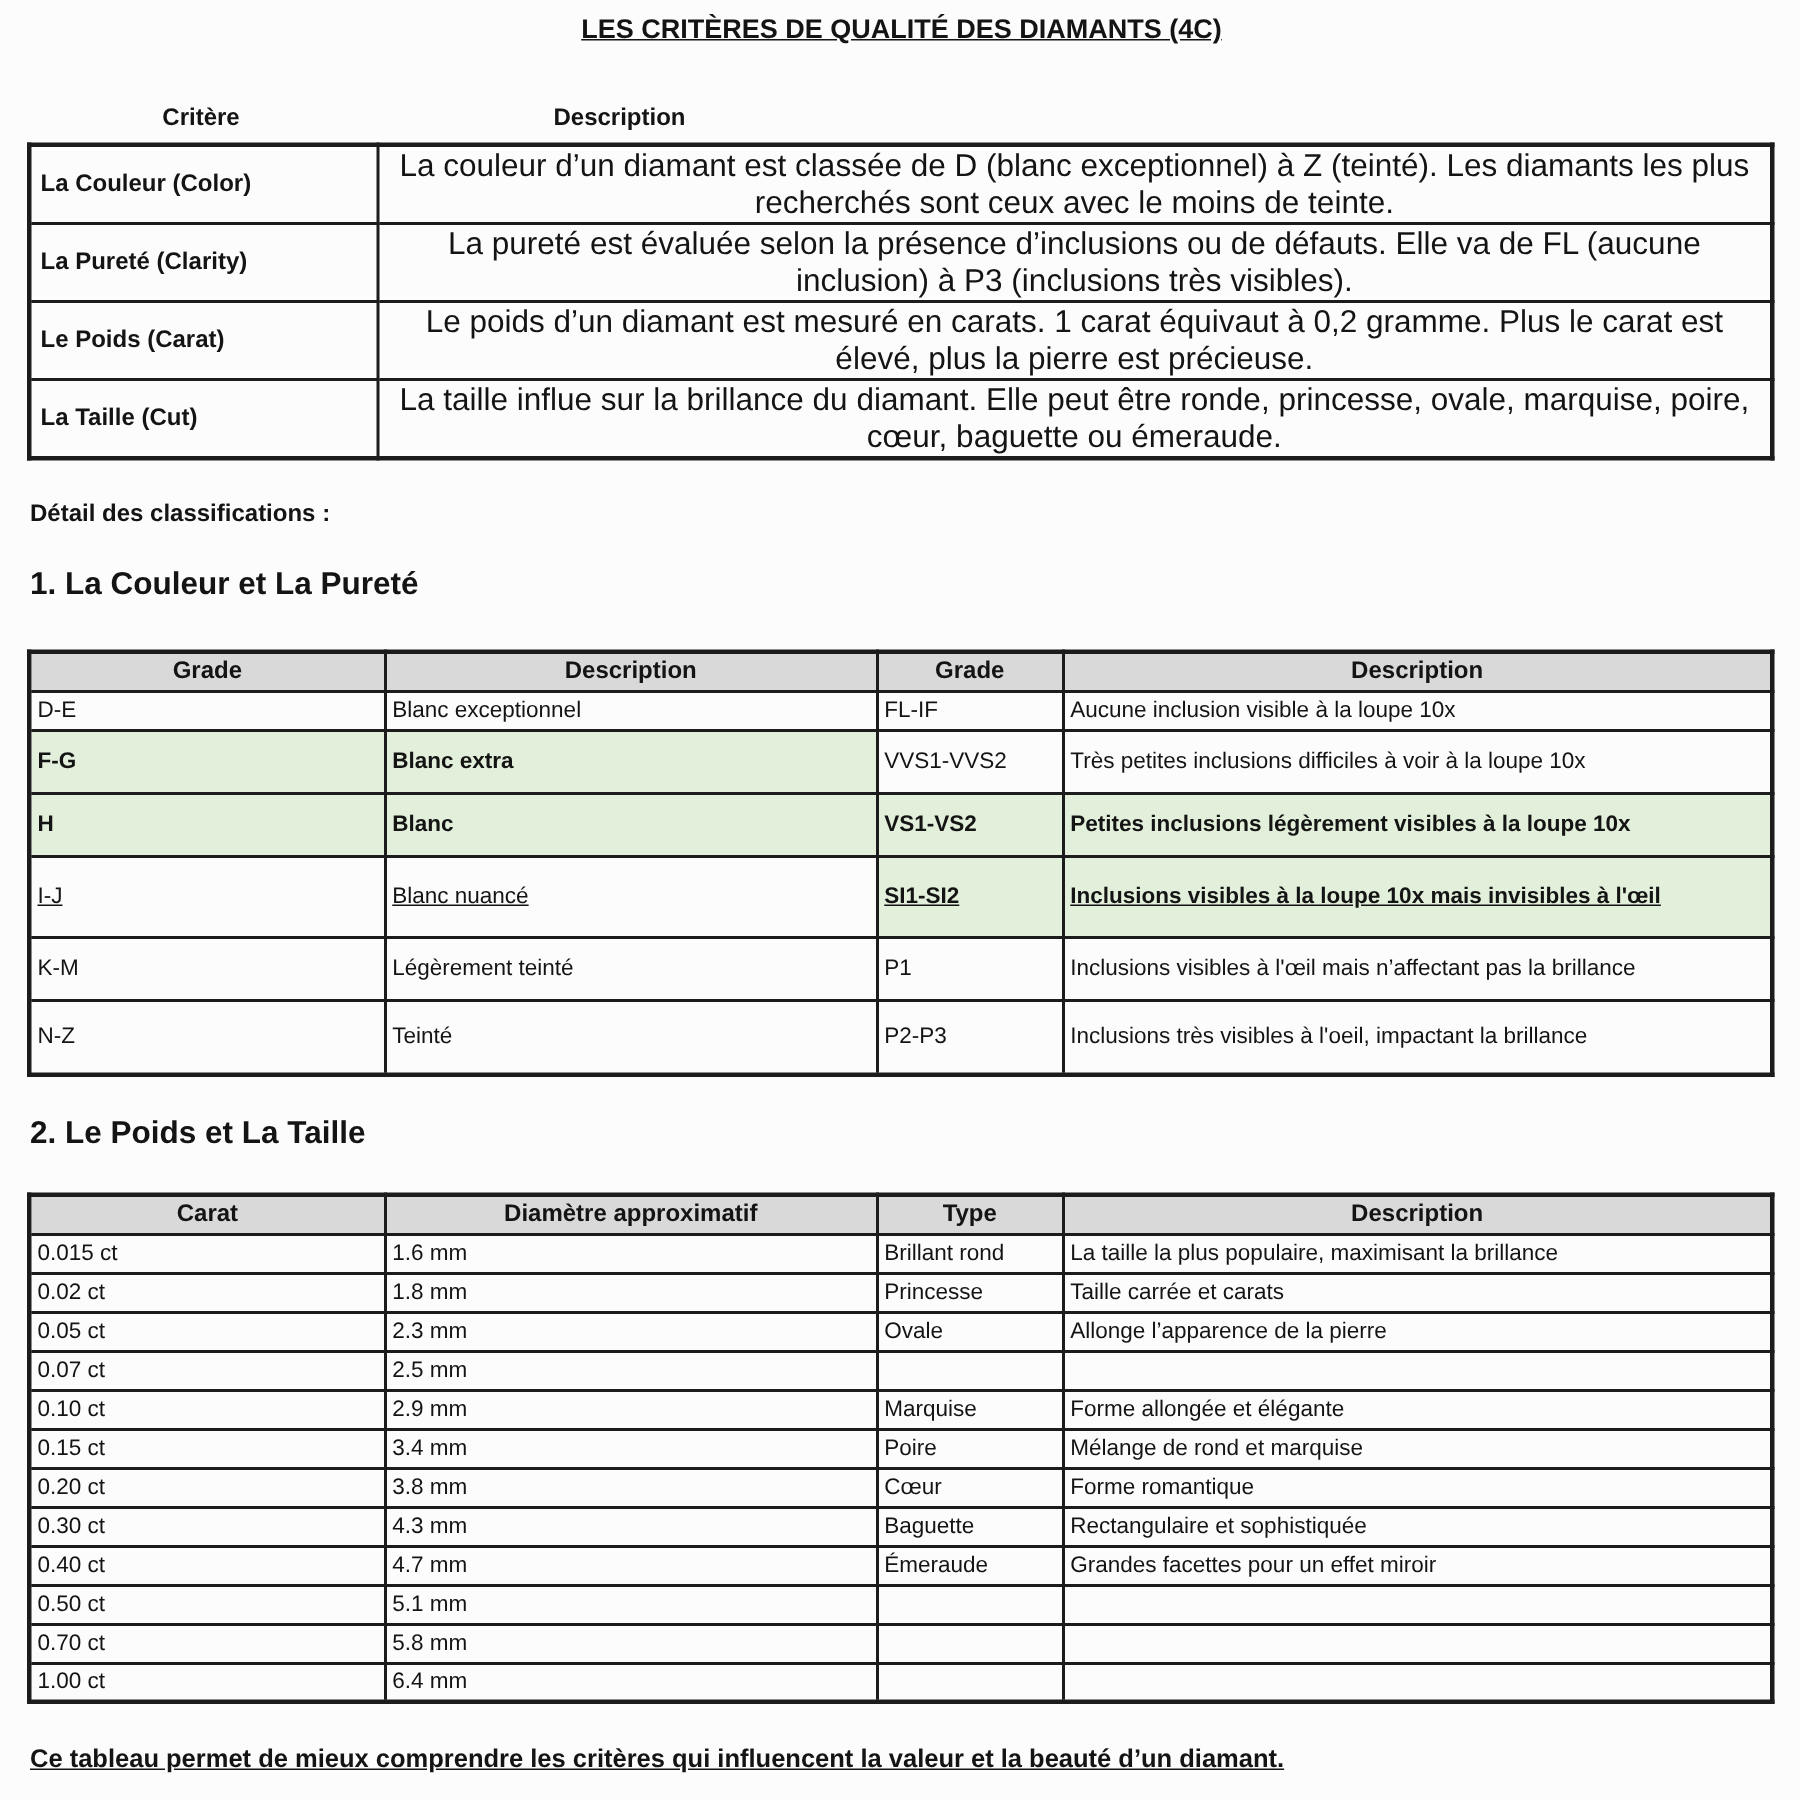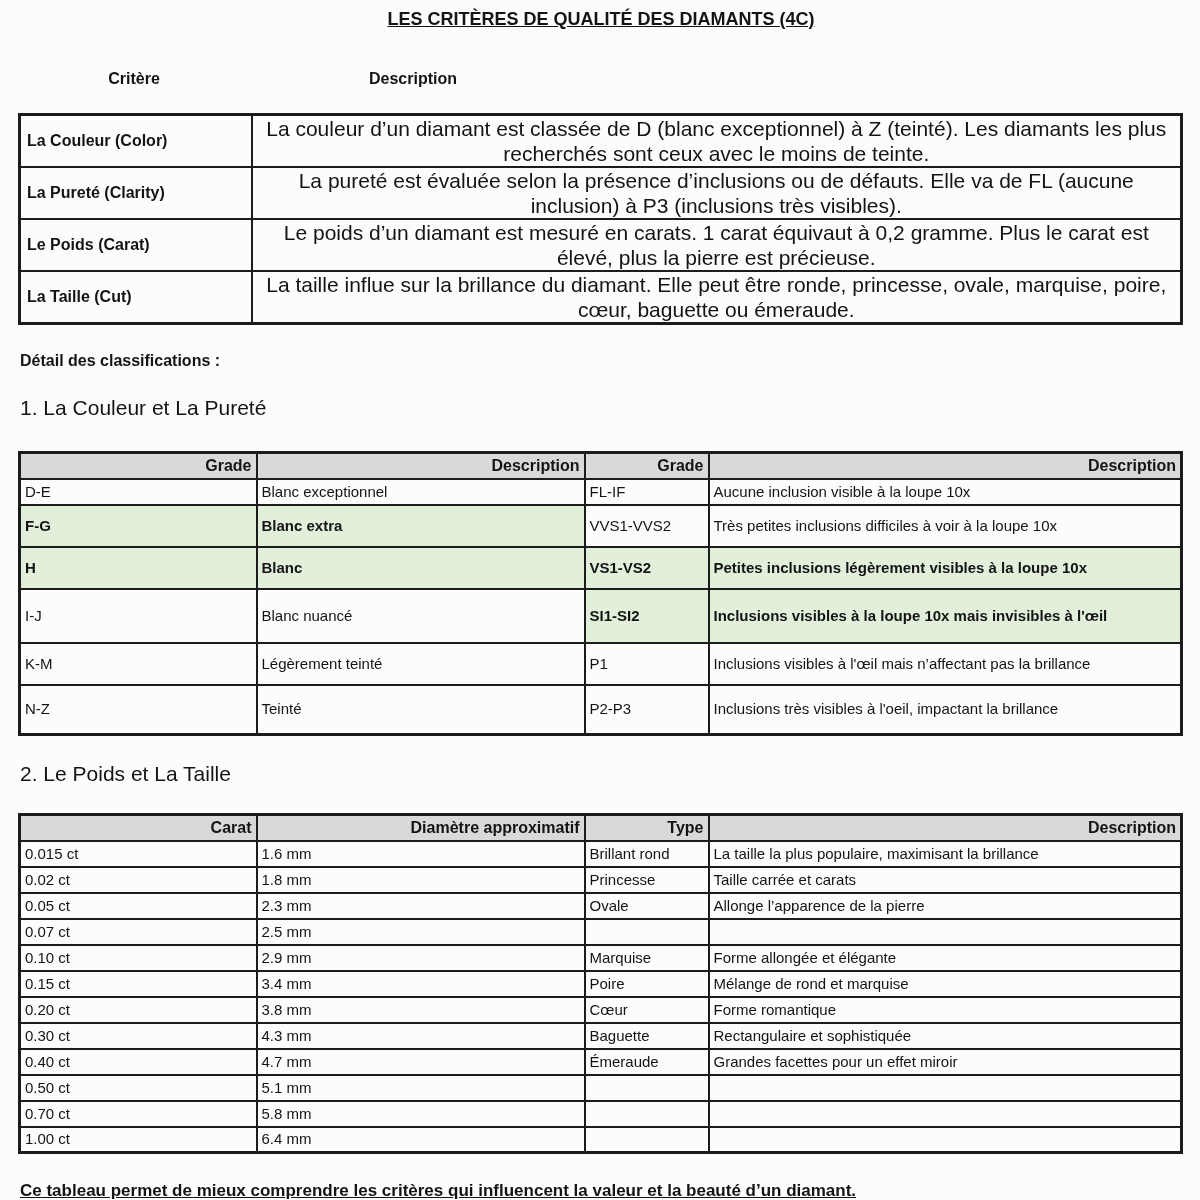--- a/index.html
+++ b/index.html
@@ -35,45 +35,45 @@
     font-size: 16px; font-weight: bold; text-align: center;
   }
   .col-labels .lbl-critere { left: 0; width: 232px; }
   .col-labels .lbl-desc   { left: 300px; width: 190px; }
 
   table { border-collapse: collapse; table-layout: fixed; width: 1162px; }
   table { border: 3px solid var(--border); }
   td, th { border: 2px solid var(--border); vertical-align: middle; overflow: hidden; }
 
   
-  .t1 { margin-top: 21px; }
+  .t1 { margin-top: 3px; }
   .t1 tr { height: 52px; }
   .t1 .c-name { width: 232px; font-weight: bold; font-size: 16px; padding: 0 4px 0 6px; }
   .t1 .c-desc { width: 930px; text-align: center; font-size: 21px; line-height: 25px; padding: 0 12px; }
 
   .detail-label { margin-top: 27px; font-size: 16px; font-weight: bold; margin-left: 2px; }
-  .section-heading { margin: 25px 0 0 2px; font-size: 21px; font-weight: normal; line-height: 26px; }
+  .section-heading { margin: 25px 0 0 2px; font-size: 21px; font-weight: bold; line-height: 26px; }
 
   
   .t2 { margin-top: 30px; }
   .t3 { margin-top: 26px; }
   .t2 th, .t3 th {
     background: var(--gray);
-    font-size: 16px; font-weight: bold; text-align: right;
+    font-size: 16px; font-weight: bold; text-align: center;
     padding: 2px 4px; height: 26px;
   }
   .t2 td, .t3 td { font-size: 15px; padding: 1px 6px 1px 4px; line-height: 20px; }
   .col-a { width: 237px; }
   .col-b { width: 328px; }
   .col-c { width: 124px; }
   .col-d { width: 473px; }
   .h26 { height: 26px; }
   .h50 { height: 50px; }
   .h52 { height: 42px; margin-left: 33px; }
-  .h54 { height: 54px; }
+  .h54 { height: 54px; text-decoration: underline; }
   .hl { background: var(--hl); font-weight: bold; }
 
   .footer-note {
     margin-top: 27px; margin-left: 2px;
     font-size: 17px; font-weight: bold;
     text-decoration: underline;
   }
 </style>
 </head>
 <body>

